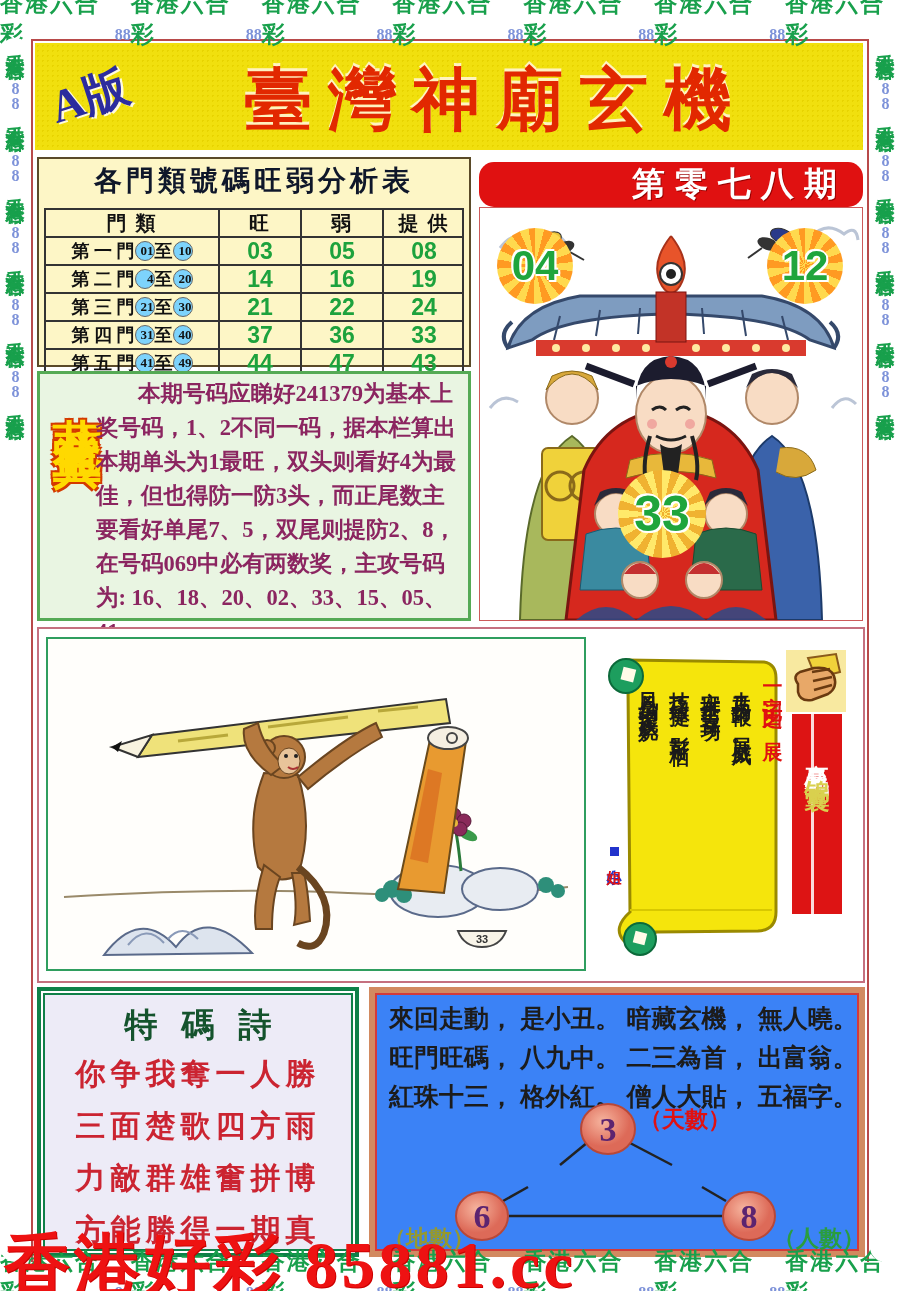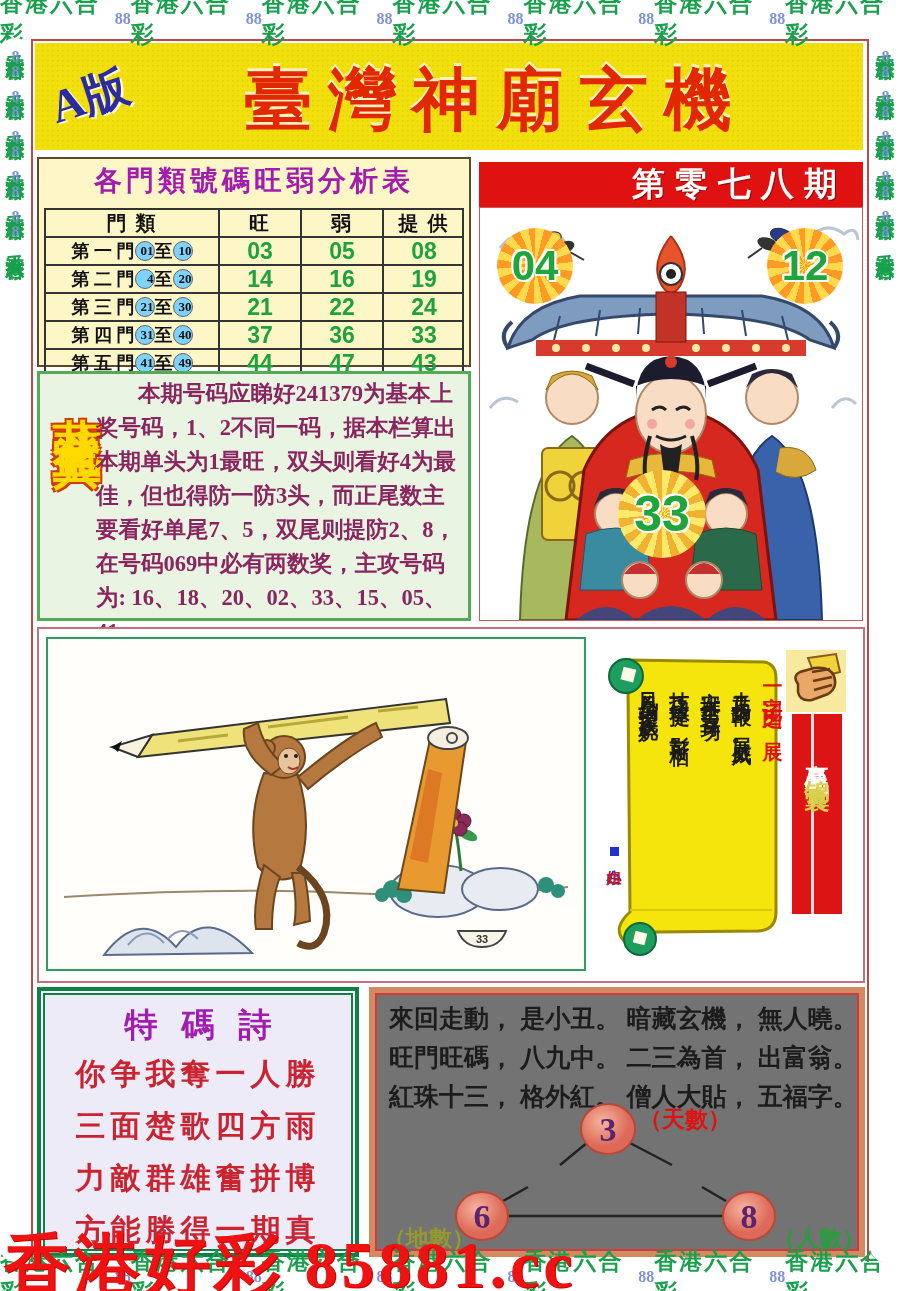--- a/index.html
+++ b/index.html
@@ -3,51 +3,51 @@
 <meta charset="utf-8">
 <style>
   html,body{margin:0;padding:0;background:#fff;}
   body{width:900px;height:1291px;position:relative;overflow:hidden;font-family:"Liberation Sans",sans-serif;}
   .abs{position:absolute;}
 
   
   .strip{position:absolute;background:#fff;display:flex;align-items:center;justify-content:flex-start;color:#18a04c;font-weight:bold;z-index:2;border-radius:18px;}
   .strip-h{flex-direction:row;font-size:23px;letter-spacing:2px;font-family:"Liberation Serif",serif;}
   .strip-v{writing-mode:vertical-rl;text-orientation:upright;font-size:19px;letter-spacing:2px;font-family:"Liberation Serif",serif;}
-  .bsep{color:#7d92d9;font-size:16px;font-weight:bold;letter-spacing:0;}
+  .bsep{color:#7d92d9;font-size:16px;font-weight:bold;letter-spacing:0;margin-top:32px;}
   .strip-v .bsep{letter-spacing:-2px;}
 
   
   .frame{left:31px;top:39px;width:834px;height:1221px;border:2px solid #b84a4a;background:#fff;}
 
   
   .title-band{left:35px;top:43px;width:828px;height:107px;background:#f1e00e;
     background-image:radial-gradient(#e8d400 1px, transparent 1px);background-size:5px 5px;}
   .edition{left:50px;top:66px;font-size:46px;font-weight:900;color:#2c2c9e;transform:rotate(-18deg);
     font-family:"Liberation Serif",serif;text-shadow:2px 2px 0 #fffbe0;}
   .main-title{left:138px;top:55px;width:716px;text-align:center;font-size:68px;font-weight:900;color:#e22800;
     letter-spacing:16px;font-family:"Liberation Serif",serif;text-shadow:0 -3px 0 #fff3c0;white-space:nowrap;}
 
   
   .analysis{left:37px;top:157px;width:434px;height:210px;background:#fdf6c6;border:2px solid #5a4a28;box-sizing:border-box;}
-  .analysis-title{margin:3px 0 2px 0;text-align:center;color:#a21caf;font-size:28px;font-weight:900;letter-spacing:4px;font-family:"Liberation Serif",serif;}
+  .analysis-title{margin:3px 0 2px 0;text-align:center;color:#0f172a;font-size:28px;font-weight:900;letter-spacing:4px;font-family:"Liberation Serif",serif;}
   .grid{margin:8px 5px;border:2px solid #333;}
   .g-row{display:grid;grid-template-columns:172px 82px 82px 82px;border-top:2px solid #333;}
   .g-row:first-child{border-top:none;}
   .g-cell{border-left:2px solid #333;text-align:center;height:26px;line-height:26px;overflow:hidden;}
   .g-cell:first-child{border-left:none;}
   .g-head{font-size:20px;font-weight:900;color:#111;letter-spacing:2px;font-family:"Liberation Serif",serif;}
   .g-gate{font-size:18px;font-weight:900;color:#111;font-family:"Liberation Serif",serif;white-space:nowrap;}
   .g-num{font-size:23px;font-weight:bold;color:#1da23d;}
   .circ{display:inline-block;width:18px;height:18px;border:1px solid #666;border-radius:50%;font-size:13px;line-height:18px;text-align:right;font-weight:bold;vertical-align:2px;background:#7dd3fc;}
 
   
   .issue-banner{left:479px;top:162px;width:384px;height:45px;background:#e01111;color:#fff;display:flex;align-items:center;
     justify-content:flex-end;padding-right:16px;box-sizing:border-box;font-size:33px;font-weight:900;letter-spacing:10px;
-    font-family:"Liberation Serif",serif;text-shadow:1px 1px 0 #900;}
+    font-family:"Liberation Serif",serif;text-shadow:1px 1px 0 #900;border-radius:15px;}
   .deity-box{left:479px;top:207px;width:384px;height:414px;border:1px solid #cc5a5a;box-sizing:border-box;background:#fff;overflow:hidden;}
   .sunburst{position:absolute;border-radius:50%;display:flex;align-items:center;justify-content:center;font-weight:900;color:#1fa53c;
     background:repeating-conic-gradient(#ffd94e 0 14deg,#ff9a22 14deg 28deg);z-index:6;
     text-shadow:-2px 0 0 #fff,2px 0 0 #fff,0 -2px 0 #fff,0 2px 0 #fff,-2px -2px 0 #fff,2px 2px 0 #fff;}
   .chip04{left:497px;top:228px;width:76px;height:76px;font-size:42px;}
   .chip12{left:767px;top:228px;width:76px;height:76px;font-size:42px;text-align:right;}
   .chip33{left:618px;top:470px;width:88px;height:88px;font-size:50px;background:repeating-conic-gradient(#ffe96a 0 12deg,#f0b231 12deg 24deg);}
 
   
   .kuihua{left:37px;top:371px;width:434px;height:250px;background:#e9f5e2;border:3px solid #55aa55;box-sizing:border-box;}
@@ -74,27 +74,27 @@
     display:flex;flex-direction:column;align-items:center;padding-top:30px;box-sizing:border-box;}
   .win-banner:after{content:"";position:absolute;left:19px;top:0;bottom:0;width:3px;background:#fff;opacity:.85;}
   .wb-col{writing-mode:vertical-rl;text-orientation:upright;font-size:25px;font-weight:900;letter-spacing:8px;
     font-family:"Liberation Serif",serif;z-index:1;}
   .wb-top{color:#ffffff;}
   .wb-bottom{color:#d9d04e;}
 
   
   .poem{left:37px;top:987px;width:322px;height:270px;background:#edebf7;border:4px solid #0f8048;box-sizing:border-box;
     box-shadow:inset 0 0 0 2px #fff,inset 0 0 0 4px #0f8048;text-align:center;}
-  .poem-title{margin-top:12px;color:#a21caf;font-size:33px;font-weight:900;letter-spacing:24px;padding-left:24px;
+  .poem-title{margin-top:12px;color:#14532d;font-size:33px;font-weight:900;letter-spacing:24px;padding-left:24px;
     font-family:"Liberation Serif",serif;}
   .poem-line{color:#cb2431;font-size:30px;font-weight:900;letter-spacing:5px;line-height:52px;
     font-family:"Liberation Serif",serif;white-space:nowrap;}
 
   
-  .mystery{left:369px;top:987px;width:496px;height:270px;background:#737373;border:6px solid #d28a60;box-sizing:border-box;
+  .mystery{left:369px;top:987px;width:496px;height:270px;background:#3b82f6;border:6px solid #d28a60;box-sizing:border-box;
     box-shadow:inset 0 0 0 2px #d33a3a;}
   .mystery-line{padding-left:14px;padding-right:8px;font-size:25px;line-height:39px;color:#1c1c1c;font-weight:bold;
     font-family:"Liberation Serif",serif;white-space:nowrap;}
   .mystery-line:first-child{padding-top:6px;}
   .diagram{left:375px;top:1095px;width:484px;height:156px;z-index:4;}
 
   
   .watermark{left:4px;top:1220px;font-size:66px;font-weight:900;color:#ee1212;font-family:"Liberation Serif",serif;
     letter-spacing:4px;z-index:50;white-space:nowrap;text-shadow:1px 1px 0 #c00;}
 </style>

